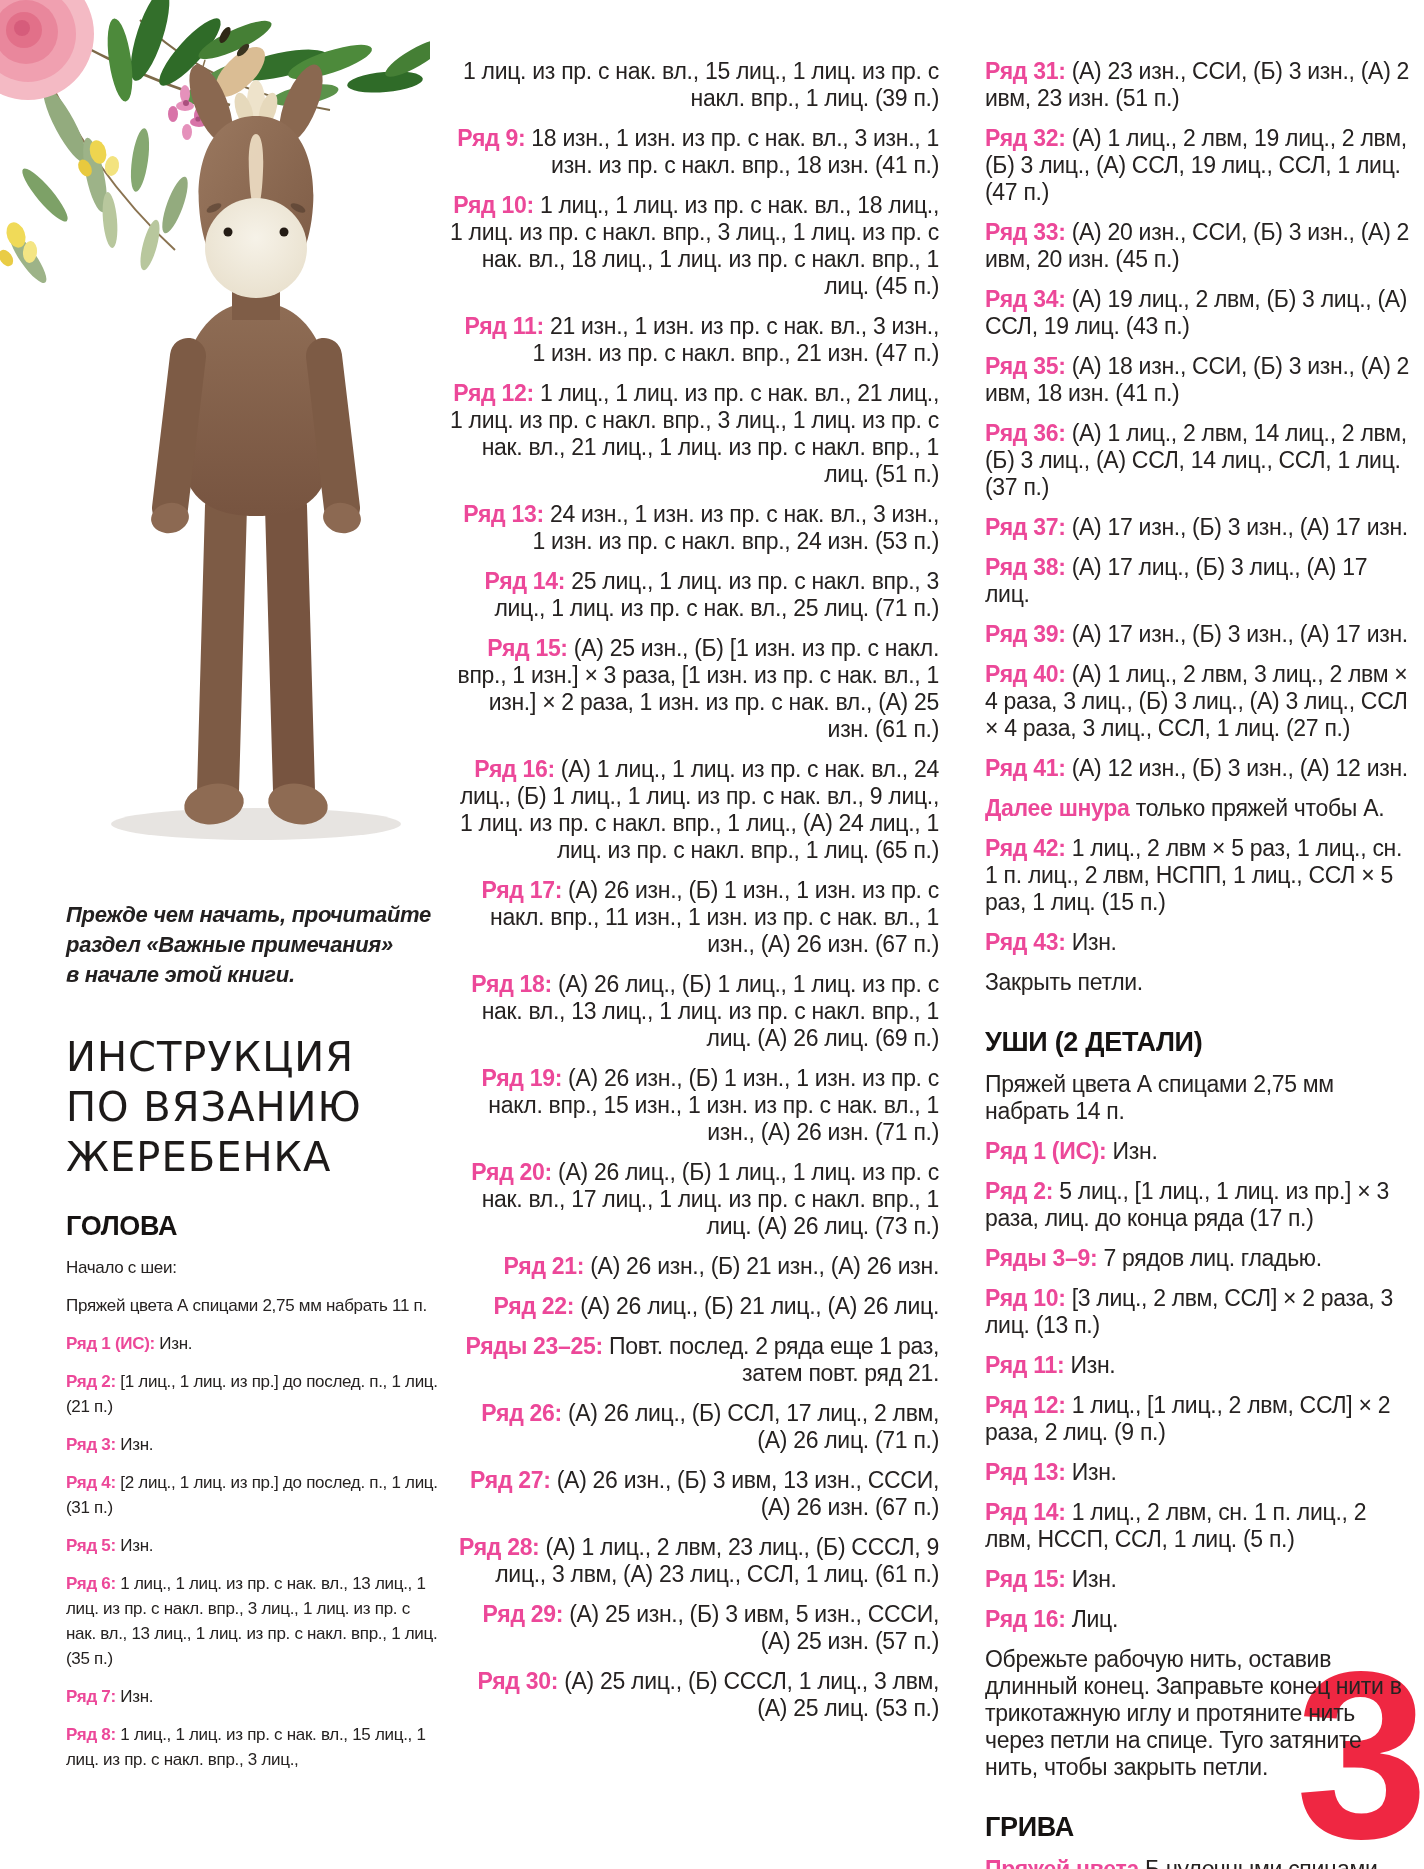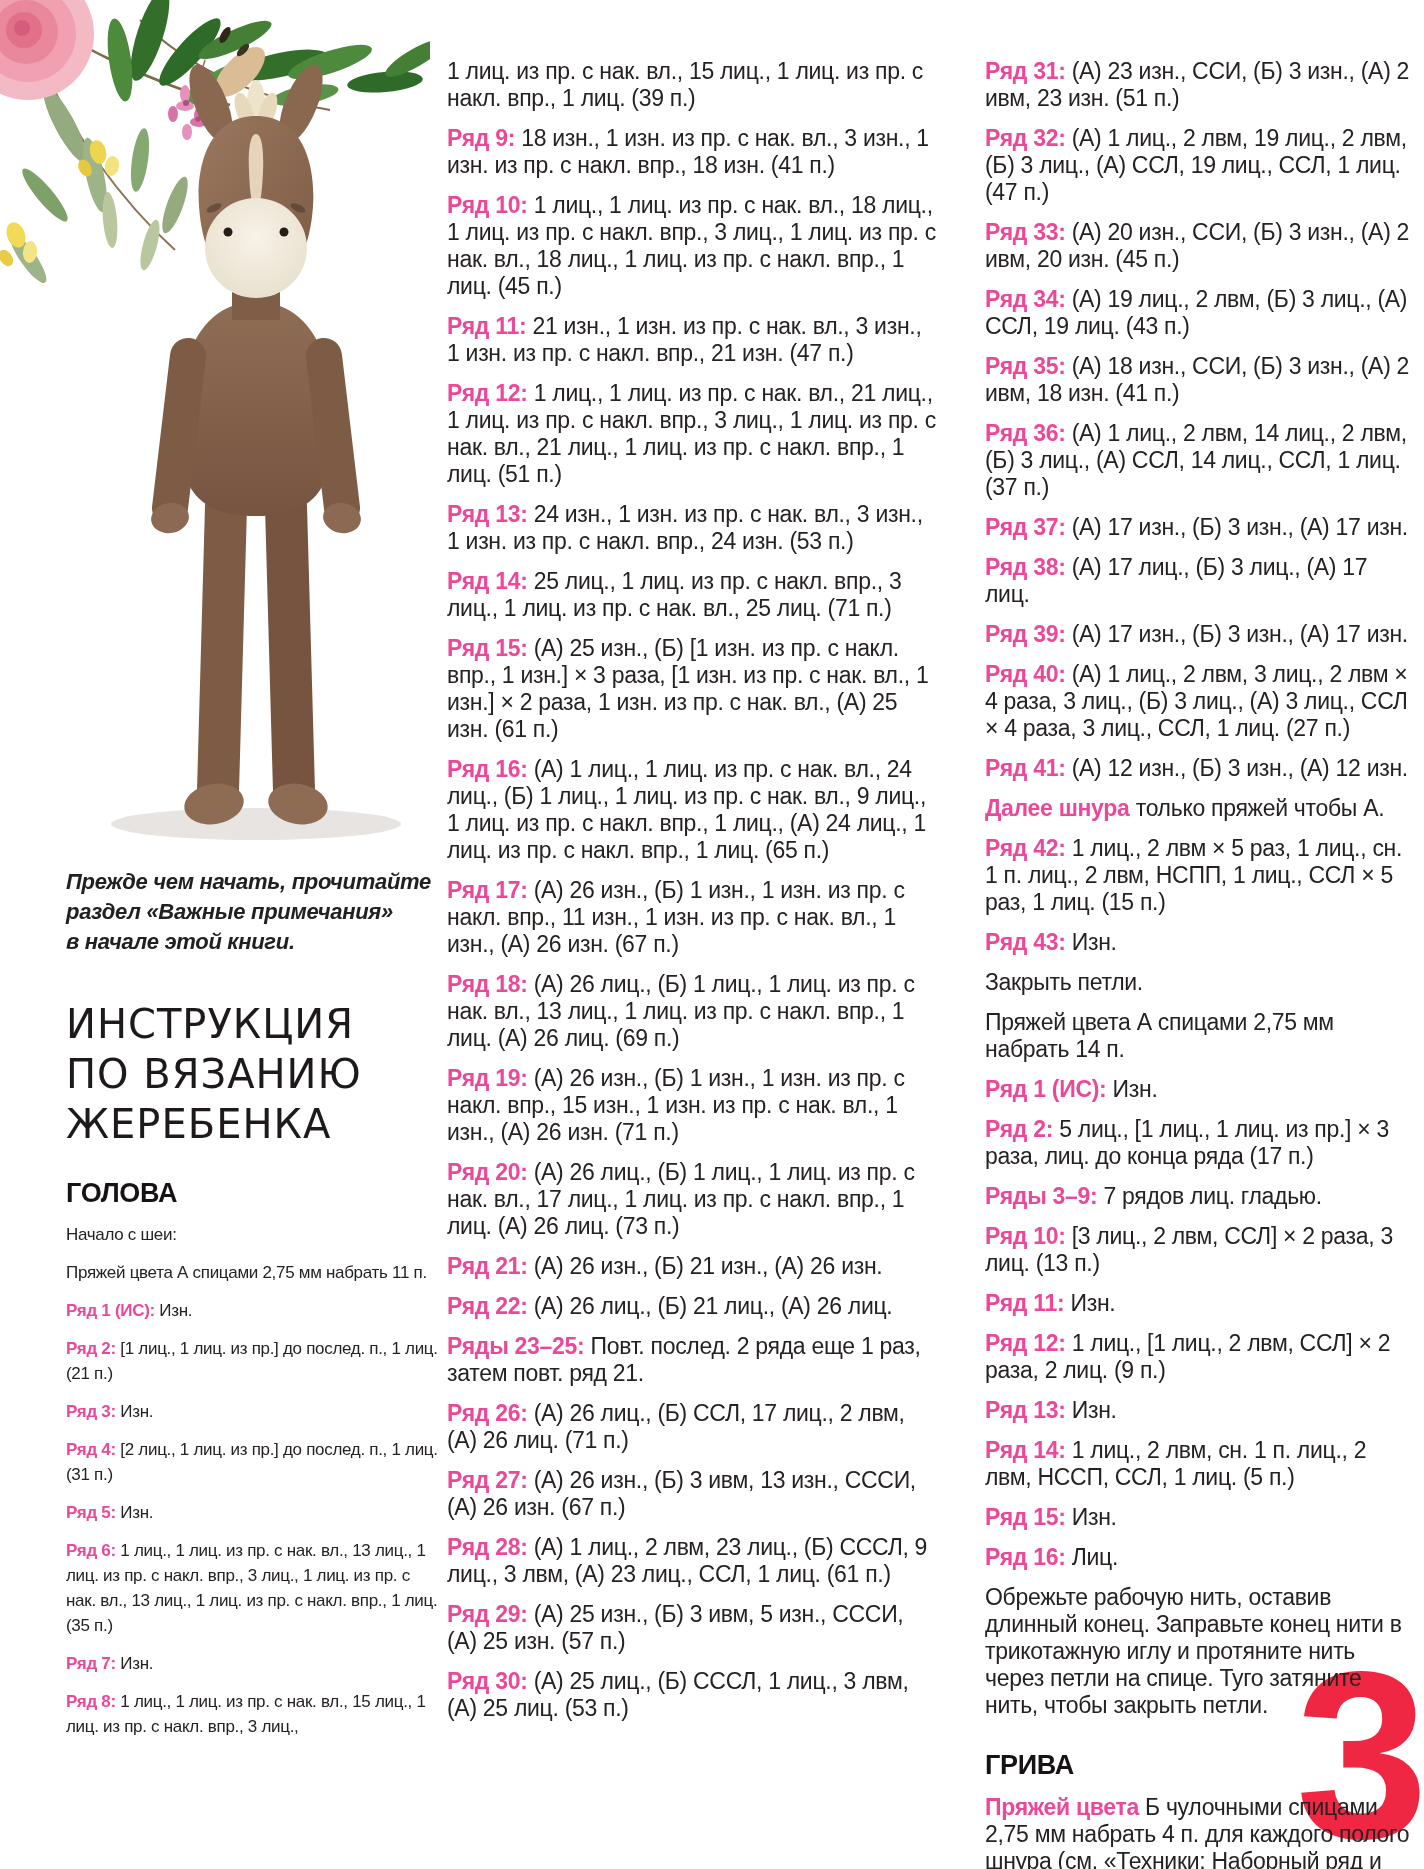--- a/index.html
+++ b/index.html
@@ -2,22 +2,22 @@
 <html><head>
 <meta charset="utf-8">
 <style>
   html,body{margin:0;padding:0;background:#ffffff;}
   .page{position:relative;width:1424px;height:1869px;background:#ffffff;overflow:hidden;
         font-family:"Liberation Sans", sans-serif;color:#262221;}
   
   .flowers{position:absolute;left:0;top:0;z-index:0;}
   .foal{position:absolute;left:86px;top:56px;z-index:0;}
   
-  .left-col{position:absolute;left:66px;top:867px;width:378px;z-index:2;}
-  .mid-col{position:absolute;left:447px;top:58px;width:492px;z-index:2;}
+  .left-col{position:absolute;left:66px;top:900px;width:378px;z-index:2;}
+  .mid-col{position:absolute;left:447px;top:58px;width:492px;z-index:2;text-align:right;}
   .right-col{position:absolute;left:985px;top:58px;width:432px;z-index:2;}
   .col-flow p{margin:0 0 13px 0;font-size:23px;line-height:27px;letter-spacing:-0.3px;}
   .left-col .col-flow p{font-size:17px;line-height:25px;margin-bottom:13px;}
   .col-flow b{font-weight:bold;color:#ec4899;}
   .col-flow h2{font-size:27px;line-height:32px;margin:30px 0 13px 0;font-weight:bold;
                color:#161312;letter-spacing:-0.3px;}
   .col-flow h2:first-child{margin-top:0;}
   .note{font-size:22px;line-height:30px;font-style:italic;font-weight:bold;
         color:#232020;margin:0 0 42px 0;letter-spacing:-0.3px;}
   .title{font-family:"DejaVu Sans", sans-serif;font-size:40px;line-height:50px;
@@ -187,20 +187,21 @@
       <p><b>Ряд 36:</b> <span>(А) 1 лиц., 2 лвм, 14 лиц., 2 лвм, (Б) 3 лиц., (А) ССЛ, 14 лиц., ССЛ, 1 лиц. (37 п.)</span></p>
       <p><b>Ряд 37:</b> <span>(А) 17 изн., (Б) 3 изн., (А) 17 изн.</span></p>
       <p><b>Ряд 38:</b> <span>(А) 17 лиц., (Б) 3 лиц., (А) 17 лиц.</span></p>
       <p><b>Ряд 39:</b> <span>(А) 17 изн., (Б) 3 изн., (А) 17 изн.</span></p>
       <p><b>Ряд 40:</b> <span>(А) 1 лиц., 2 лвм, 3 лиц., 2 лвм × 4 раза, 3 лиц., (Б) 3 лиц., (А) 3 лиц., ССЛ × 4 раза, 3 лиц., ССЛ, 1 лиц. (27 п.)</span></p>
       <p><b>Ряд 41:</b> <span>(А) 12 изн., (Б) 3 изн., (А) 12 изн.</span></p>
       <p><b>Далее шнура</b> <span>только пряжей чтобы А.</span></p>
       <p><b>Ряд 42:</b> <span>1 лиц., 2 лвм × 5 раз, 1 лиц., сн. 1 п. лиц., 2 лвм, НСПП, 1 лиц., ССЛ × 5 раз, 1 лиц. (15 п.)</span></p>
       <p><b>Ряд 43:</b> <span>Изн.</span></p>
       <p><span>Закрыть петли.</span></p>
+      <h2>УШИ (2 ДЕТАЛИ)</h2>
       <p><span>Пряжей цвета А спицами 2,75 мм набрать 14 п.</span></p>
       <p><b>Ряд 1 (ИС):</b> <span>Изн.</span></p>
       <p><b>Ряд 2:</b> <span>5 лиц., [1 лиц., 1 лиц. из пр.] × 3 раза, лиц. до конца ряда (17 п.)</span></p>
       <p><b>Ряды 3–9:</b> <span>7 рядов лиц. гладью.</span></p>
       <p><b>Ряд 10:</b> <span>[3 лиц., 2 лвм, ССЛ] × 2 раза, 3 лиц. (13 п.)</span></p>
       <p><b>Ряд 11:</b> <span>Изн.</span></p>
       <p><b>Ряд 12:</b> <span>1 лиц., [1 лиц., 2 лвм, ССЛ] × 2 раза, 2 лиц. (9 п.)</span></p>
       <p><b>Ряд 13:</b> <span>Изн.</span></p>
       <p><b>Ряд 14:</b> <span>1 лиц., 2 лвм, сн. 1 п. лиц., 2 лвм, НССП, ССЛ, 1 лиц. (5 п.)</span></p>
       <p><b>Ряд 15:</b> <span>Изн.</span></p>

